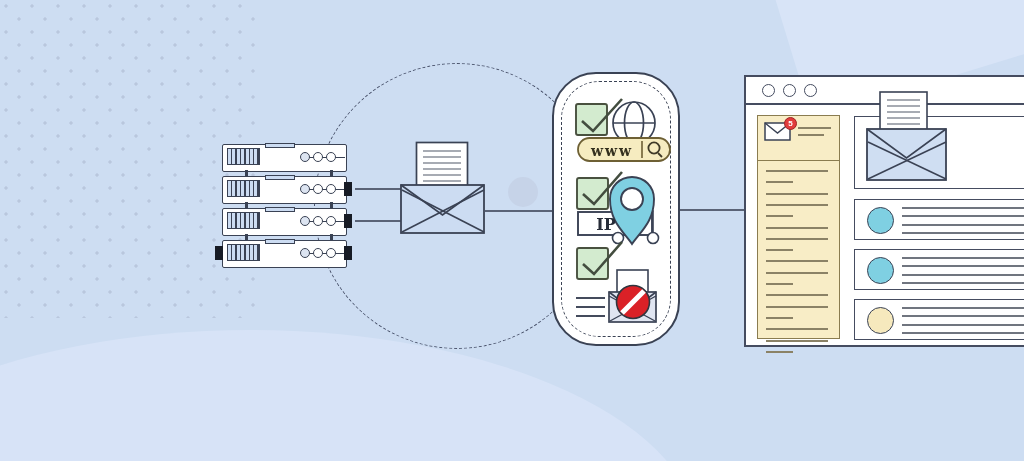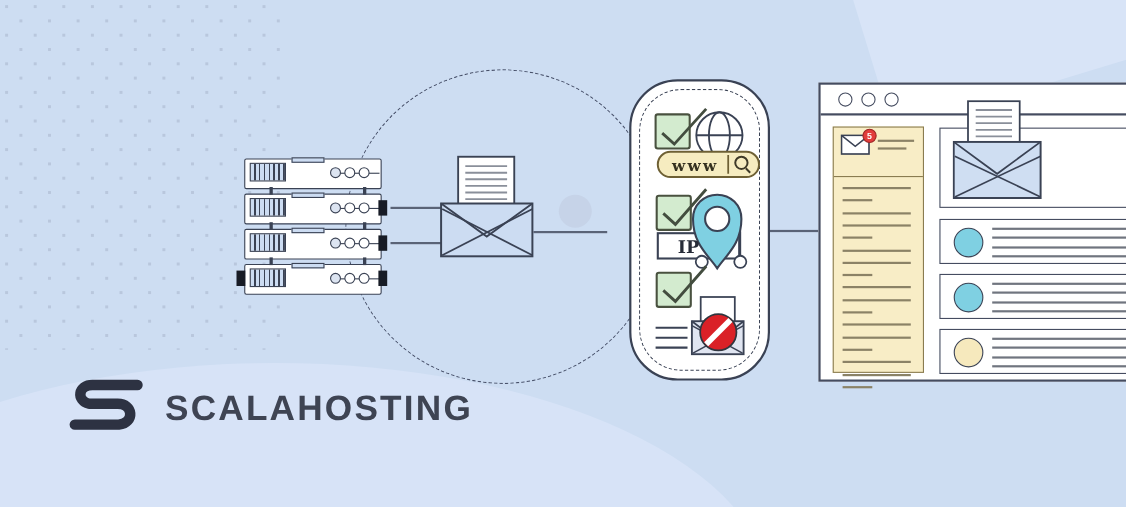--- a/index.html
+++ b/index.html
@@ -31,21 +31,21 @@
     border:1.3px solid var(--outline,#3a4254);}
   .top-tab{position:absolute;left:42px;top:-2px;width:30px;height:5px;box-sizing:border-box;
     background:var(--light_blue_fill,#ccdcf2);border:1.2px solid var(--outline,#3a4254);}
   .srv-line{position:absolute;left:80px;top:11.5px;width:42px;height:1.6px;background:var(--outline,#3a4254);}
   .srv-circle{position:absolute;top:7px;width:10px;height:10px;border-radius:50%;
     border:1.5px solid var(--outline,#3a4254);background:#fff;box-sizing:border-box;}
   .srv-circle.first{background:#dce4f1;}
   .tab-black{position:absolute;width:8px;height:14px;background:#171b25;top:5px;}
   .vconn{position:absolute;width:3px;height:7px;background:var(--outline,#3a4254);}
   
-  .filter-panel{left:572px;top:72px;width:128px;height:274px;background:#fff;
+  .filter-panel{left:552px;top:72px;width:128px;height:274px;background:#fff;
     border:2px solid var(--outline,#3a4254);border-radius:44px;box-sizing:border-box;}
   .filter-dashed{position:absolute;inset:7px;border:1.6px dashed var(--outline,#3a4254);border-radius:38px;}
   .filter-svg{position:absolute;left:0;top:0;}
   .www-label{position:absolute;left:28px;top:66px;width:60px;height:23px;line-height:23px;
     text-align:center;font-family:"DejaVu Serif",serif;font-weight:bold;font-size:14px;
     letter-spacing:2px;color:#35311f;}
   .ip-label{position:absolute;left:26px;top:139px;width:52px;height:23px;line-height:24px;
     text-align:center;font-family:"DejaVu Serif",serif;font-weight:bold;font-size:16px;color:#272c38;}
   
   .browser{left:744px;top:75px;width:300px;height:272px;background:#fff;
@@ -280,20 +280,14 @@
         <div class="item-row" style="top: 222px;">
           <div class="avatar yellow"></div>
           <div class="iline" style="left: 47px; top: 7px; width: 215px;"></div>
           <div class="iline" style="left: 47px; top: 15.3px; width: 228px;"></div>
           <div class="iline" style="left: 47px; top: 23.6px; width: 228px;"></div>
           <div class="iline" style="left: 47px; top: 31.9px; width: 160px;"></div>
         </div>
       </div>
   </div>
 
-  <div class="abs logo">
-    <svg width="78" height="62" viewBox="0 0 78 62">
-      <path d="M67 10 H26 C13 10 11 24 23 27 H49 C63 27 65 44 50 46 H10" fill="none" stroke="#2d3242" stroke-width="9.5" stroke-linecap="round" stroke-linejoin="round"></path>
-    </svg>
-    <div class="logo-text">SCALAHOSTING</div>
-  </div>
 
 </div>
 
 </body></html>

